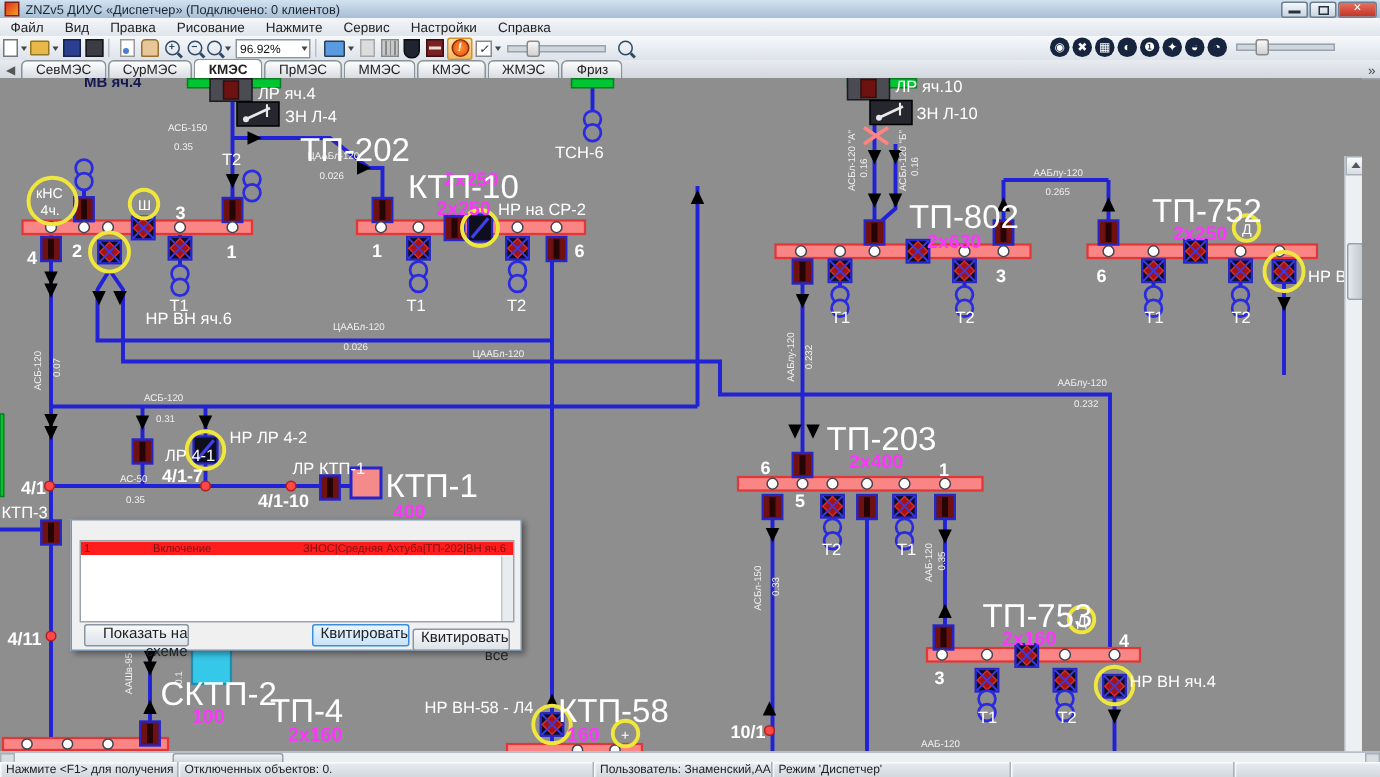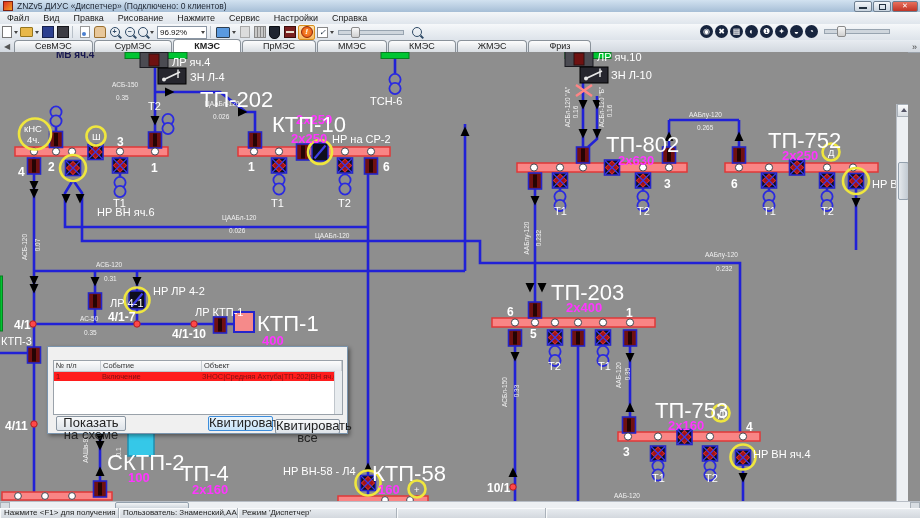--- a/index.html
+++ b/index.html
@@ -64,21 +64,21 @@
   .circ:nth-of-type(4)::before{content:"\25D0"}
   .circ:nth-of-type(5)::before{content:"\2776"}
   .circ:nth-of-type(6)::before{content:"\2726"}
   .circ:nth-of-type(7)::before{content:"\25D2"}
   .circ:nth-of-type(8)::before{content:"\25D4"}
   
   .tabbar{position:absolute;left:0;top:40px;width:920px;height:12px;background:linear-gradient(#e8ecf1,#d2d8df);
     border-bottom:1px solid #9aa2ab;display:flex;align-items:flex-end;font-size:9px;color:#222}
   .tnav{width:14px;text-align:center;font-size:8px;color:#555;line-height:11px}
   .tab{border:1px solid #8a929a;border-bottom:none;background:linear-gradient(#fdfdfd,#d8dde2);
-    border-radius:4px 4px 0 0;padding:0 20px;margin-right:1px;line-height:11px;height:11px}
+    border-radius:4px 4px 0 0;padding:0 9px;margin-right:1px;line-height:11px;height:11px}
   .tab.active{background:#fff;font-weight:bold;height:12px;line-height:12px}
   .toverflow{margin-left:auto;margin-right:3px;font-size:9px;color:#444}
   
   .scheme{position:absolute;left:0;top:52px;width:908px;height:449px;background:#8e8e8e;overflow:hidden}
   .scheme svg{position:absolute;left:0;top:0}
   .wire{stroke:#2121d6;stroke-width:2.6;fill:none}
   .pinkx{stroke:#ff8585;stroke-width:2.4;fill:none}
   .busbar{fill:#f98585;stroke:#e03838;stroke-width:1.5}
   .busdot{fill:#ffffff;stroke:#44444e;stroke-width:1}
   .jdot{fill:#ff4848;stroke:#b02020;stroke-width:1}
@@ -115,21 +115,21 @@
   .dlg-title{height:11px;background:linear-gradient(#eef3f8,#ccd7e2);border-bottom:1px solid #b0bcc8;
     font-size:8px;color:#333;padding-left:4px;line-height:11px}
   .dlg-table{position:absolute;left:5px;top:13px;width:288px;height:53px;background:#fff;border:1px solid #9aa2aa;overflow:hidden}
   .dlg-head{display:flex;height:10px;background:linear-gradient(#fcfcfc,#e4e8ec);border-bottom:1px solid #c0c6cc;color:#333}
   .dlg-head span{border-right:1px solid #c8cdd2;padding-left:2px;line-height:10px}
   .c-num{width:44px}.c-event{width:98px}.c-obj{flex:1}
   .msg-row{display:flex;height:9px;background:#ff1c1c;color:#7d1212;line-height:9px}
   .msg-row span{padding-left:2px;overflow:hidden;white-space:nowrap}
   .dlg-vscr{position:absolute;right:0;top:10px;bottom:0;width:7px;background:#e8ecef;border-left:1px solid #c0c6cc}
   .btn{position:absolute;height:13px;background:linear-gradient(#f8f9fa,#dde3e9);border:1px solid #8a96a2;
-    border-radius:2px;font-size:13px;text-align:center;line-height:12px;color:#222}
+    border-radius:2px;font-size:10px;text-align:right;line-height:12px;color:#222}
   .btn.show{left:8px;top:69px;width:68px}
   .btn.ack{left:160px;top:69px;width:63px;border:1.5px solid #3c8ddc;background:linear-gradient(#eaf5fd,#c8e4f8)}
   .btn.ackall{left:227px;top:72px;width:63px}
 </style>
 </head>
 <body>
 
 <div class="titlebar">
   <span class="app-ico"></span>
   <span>ZNZv5 ДИУС «Диспетчер» (Подключено: 0 клиентов)</span>
@@ -580,25 +580,20 @@
     <div class="vs-btn" style="top:0">
         <div class="tri-up"></div>
       </div>
     <div class="vs-thumb"></div>
 
   </div>
 </div>
 
 <div class="dialog">
   <div class="dlg-table">
-    <div class="dlg-head">
-      <span class="c-num">№ п/л</span>
-      <span class="c-event">Событие</span>
-      <span class="c-obj">Объект</span>
-    </div>
     <div id="msg-rows">
         <div class="msg-row">
           <span class="c-num">1</span>
           <span class="c-event">Включение</span>
           <span class="c-obj">ЗНОС|Средняя Ахтуба|ТП-202|ВН яч.6</span>
         </div>
       </div>
     <div class="dlg-vscr"></div>
   </div>
   <div class="btn show">Показать на схеме</div>
@@ -607,17 +602,18 @@
 </div>
 
 <div class="hscroll">
   <div class="hs-btn" style="left:0"></div>
   <div class="hs-thumb"></div>
   <div class="hs-btn" style="right:0"></div>
 </div>
 
 <div class="statusbar">
   <span class="sb-cell" style="width:110px">Нажмите &lt;F1&gt; для получения справки</span>
+  <span class="sb-cell" style="width:268px">Отключенных объектов: 0.</span>
   <span class="sb-cell" style="width:110px">Пользователь: Знаменский,АА</span>
   <span class="sb-cell" style="width:150px">Режим 'Диспетчер'</span>
   <span class="sb-cell" style="width:140px"></span>
   <span class="sb-cell" style="flex:1;border-right:none"></span>
 </div>
 
 </body></html>

